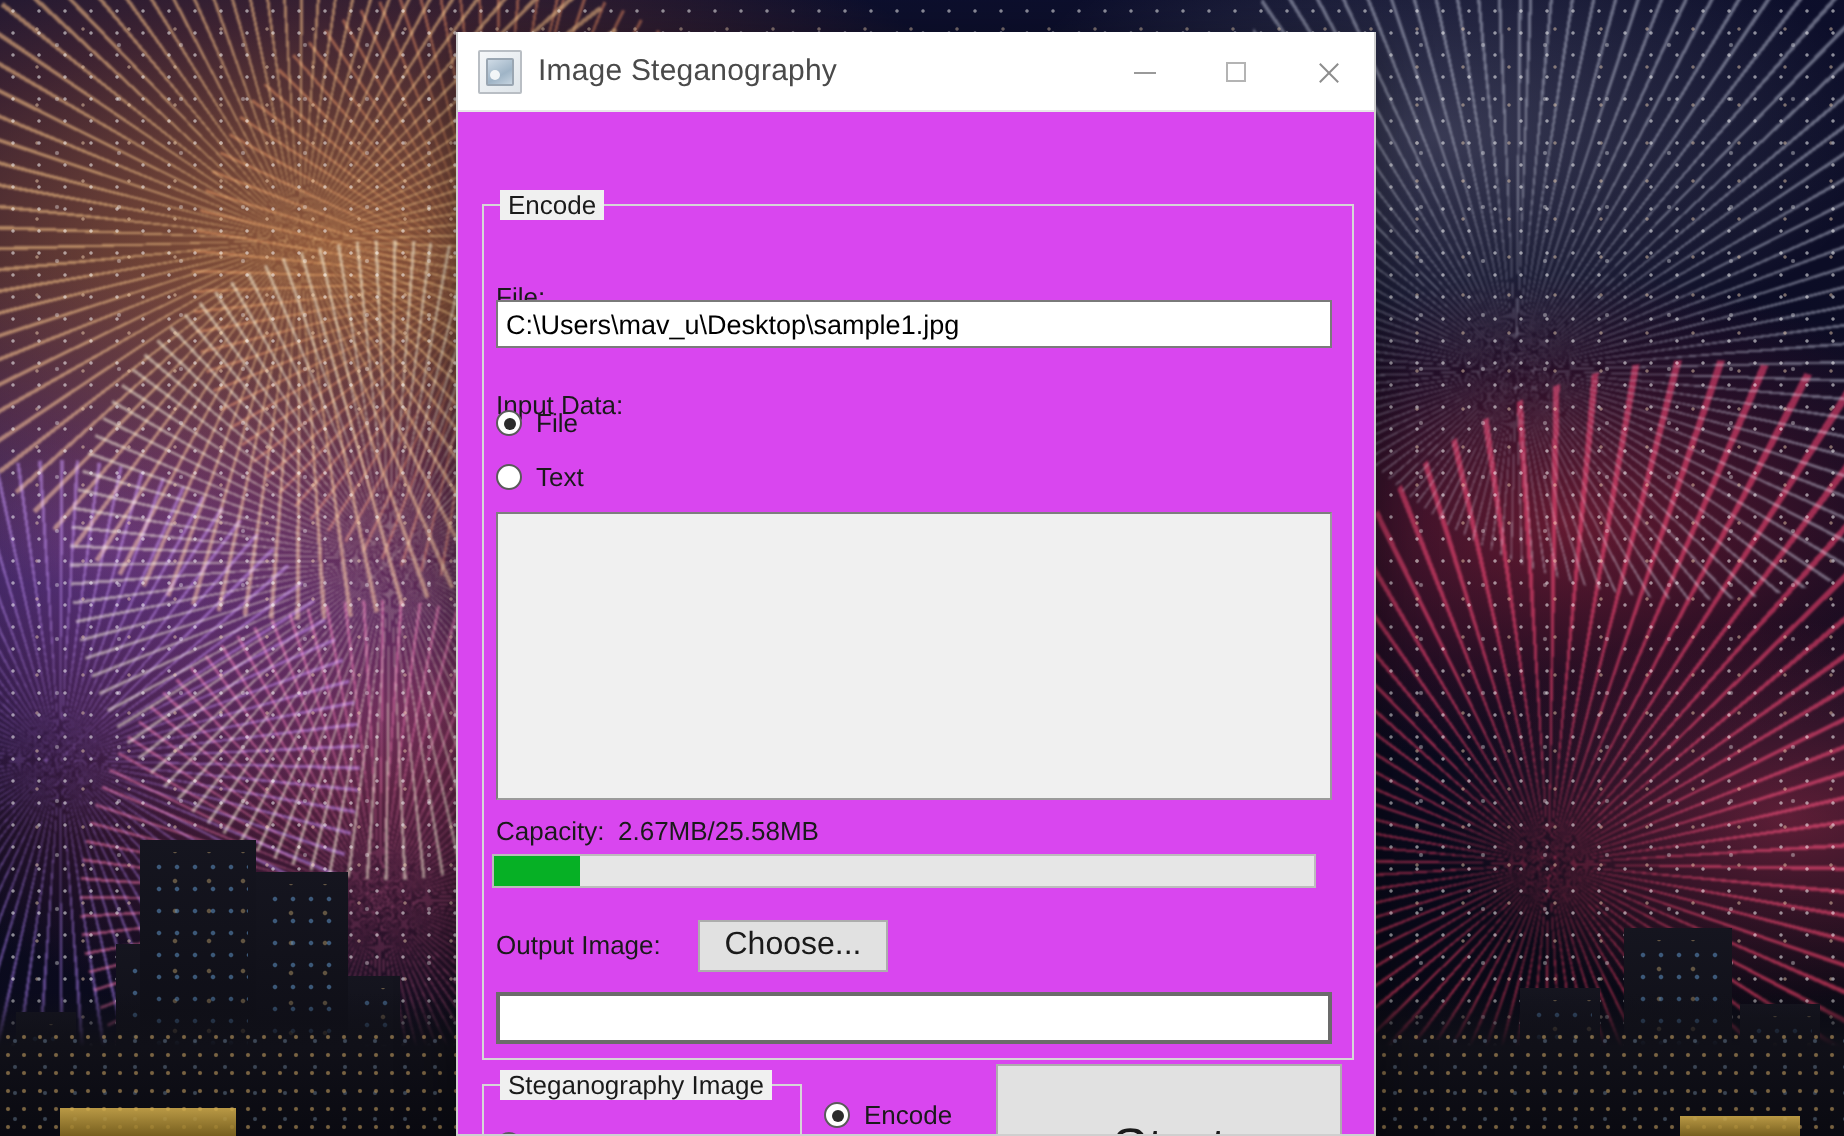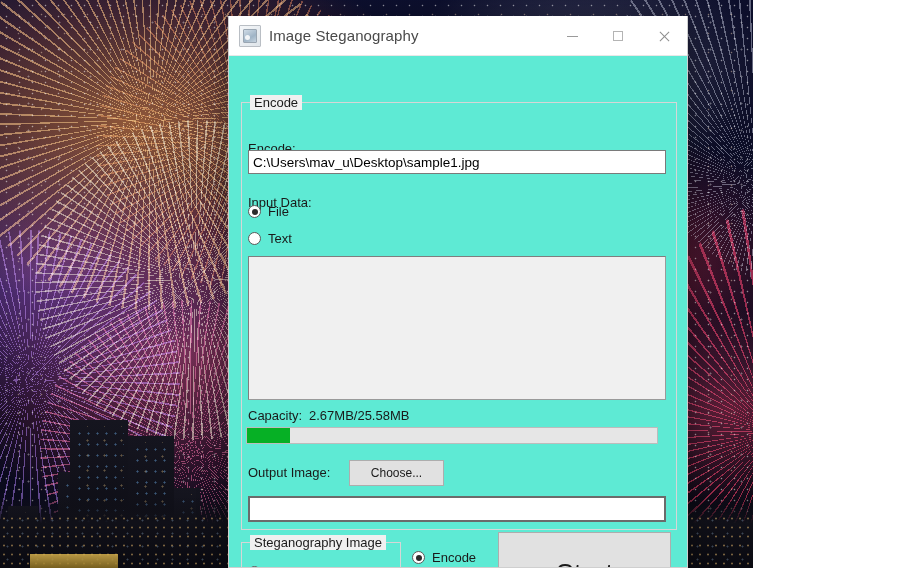--- a/index.html
+++ b/index.html
@@ -7,21 +7,21 @@
     margin: 0;
     padding: 0;
     width: 922px;
     height: 568px;
     overflow: hidden;
     font-family: "Liberation Sans", sans-serif;
   }
 
   #desktop {
     position: relative;
-    width: 753px;
+    width: 922px;
     height: 568px;
     background: #0a0a1e;
     overflow: hidden;
   }
 
   
   .wp-layer {
     position: absolute;
     inset: 0;
     pointer-events: none;
@@ -219,21 +219,21 @@
     content: ""; position: absolute; left: 0; top: 6px;
     width: 13px; height: 1px; background: #8d8d8d;
   }
   .gl-close::before { transform: rotate(45deg); }
   .gl-close::after  { transform: rotate(-45deg); }
 
   
   .client {
     position: relative;
     height: 511px;
-    background: #5eead4;
+    background: #d946ef;
   }
 
   
   .groupbox {
     position: absolute;
     border: 1px solid #d6d6d6;
     box-sizing: border-box;
   }
   .groupbox > .gb-legend {
     position: absolute;
@@ -326,21 +326,21 @@
     position: absolute;
     box-sizing: border-box;
     background: #e1e1e1;
     border: 1px solid #adadad;
     font-family: "Liberation Sans", sans-serif;
     color: #1a1a1a;
     cursor: default;
   }
   #choose-btn {
     left: 120px; top: 404px; width: 95px; height: 26px;
-    font-size: 12px;
+    font-size: 16px;
   }
   #start-btn {
     left: 269px; top: 476px; width: 173px; height: 84px;
     font-size: 27px;
   }
 </style>
 </head>
 <body>
 
 <div id="desktop">
@@ -389,21 +389,21 @@
         </button>
       </div>
     </div>
 
     <div class="client">
 
       <div class="groupbox" id="encode-group">
         <span class="gb-legend">Encode</span>
       </div>
 
-      <span class="lbl" style="left:19px; top:85px;">Encode:</span>
+      <span class="lbl" style="left:19px; top:85px;">File:</span>
 
       <input class="txtbox" id="image-path-input" type="text" style="left: 19px; top: 94px; width: 418px; height: 24px;" value="C:\Users\mav_u\Desktop\sample1.jpg">
 
       <span class="lbl" style="left:19px; top:139px;">Input Data:</span>
 
       <div class="radio-row" style="left:19px; top:148px;">
         <span class="radio-dot on"></span>
         <span class="radio-lbl">File</span>
       </div>
 

